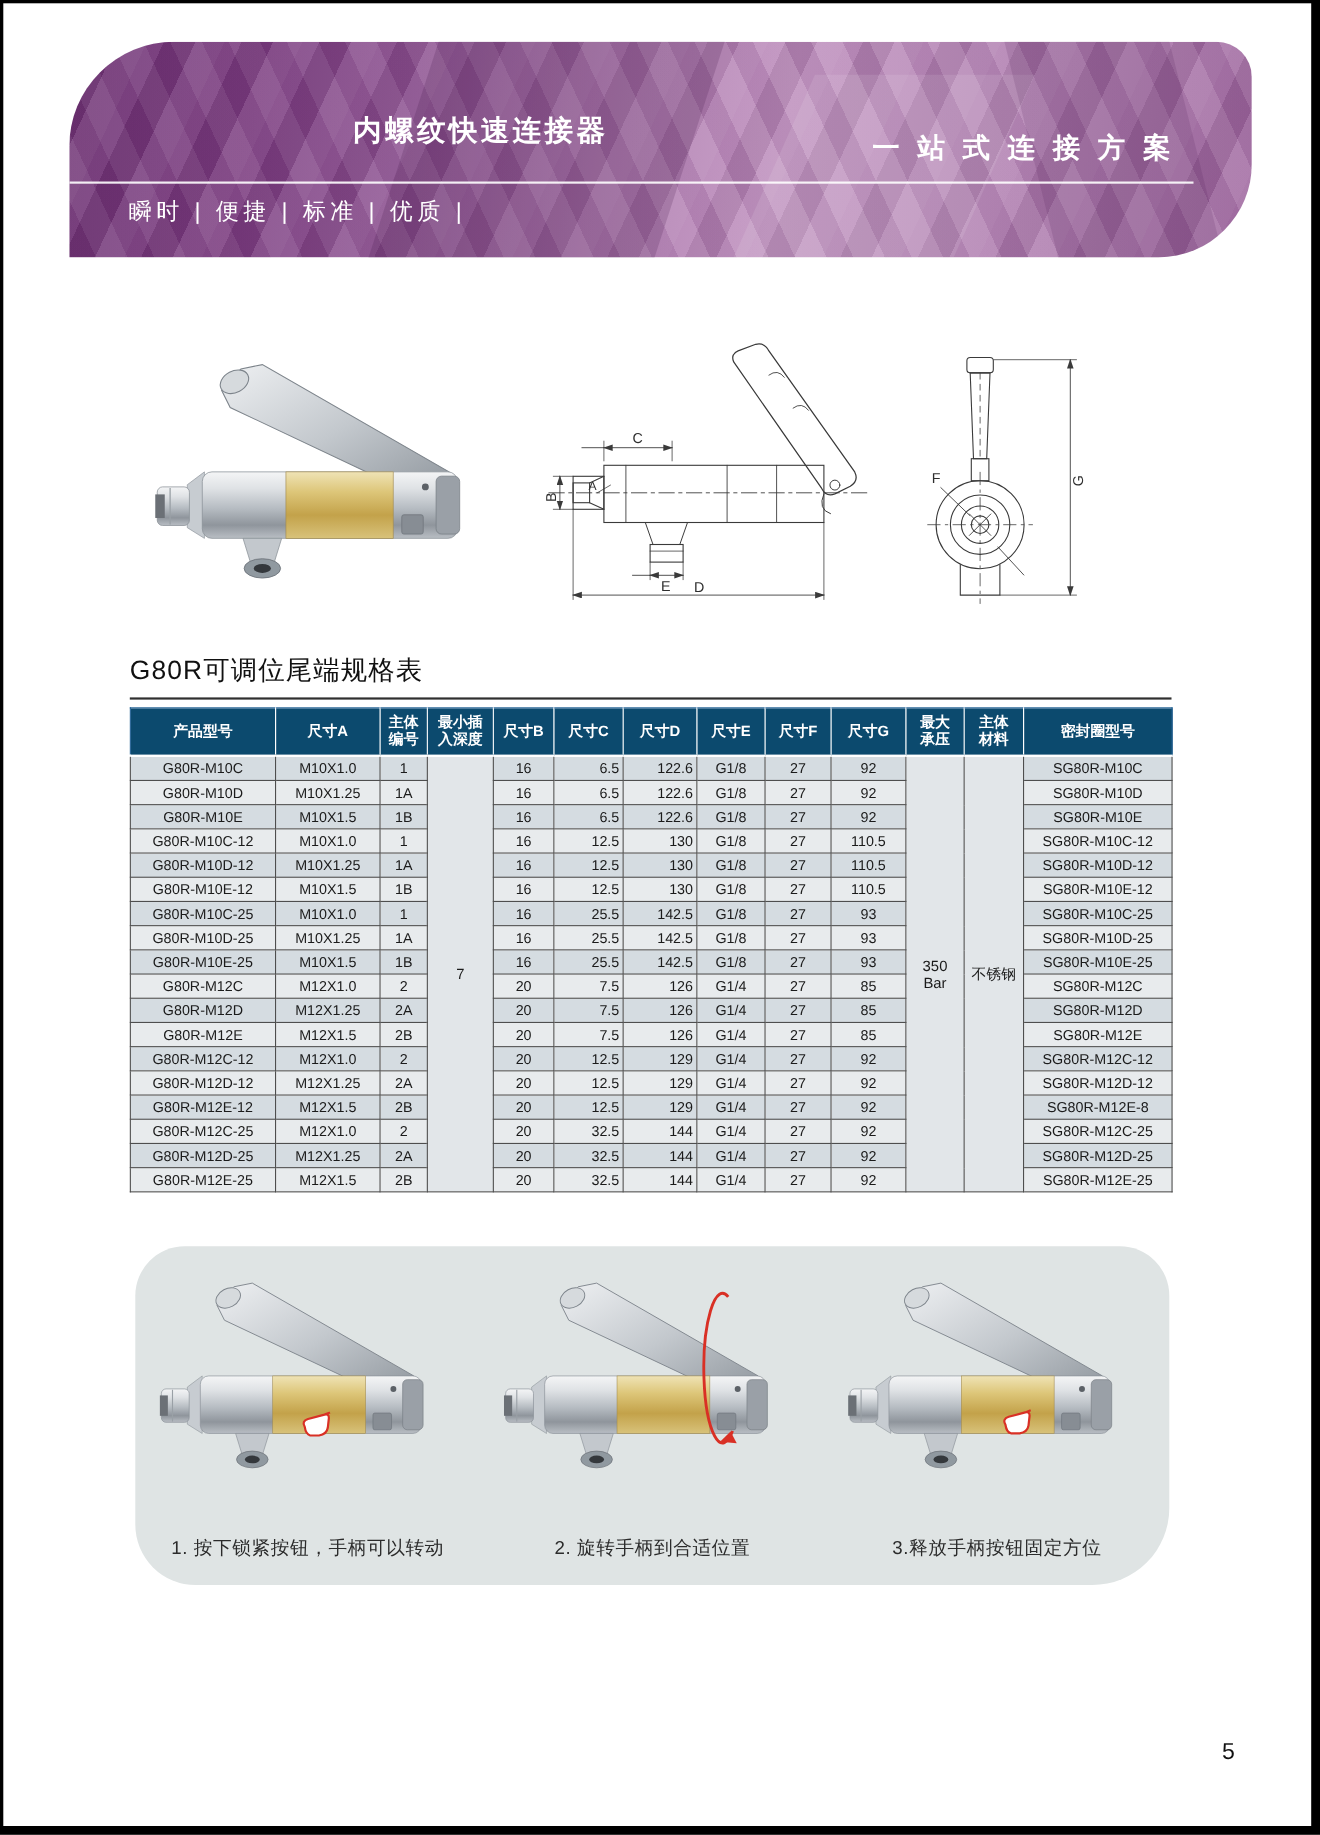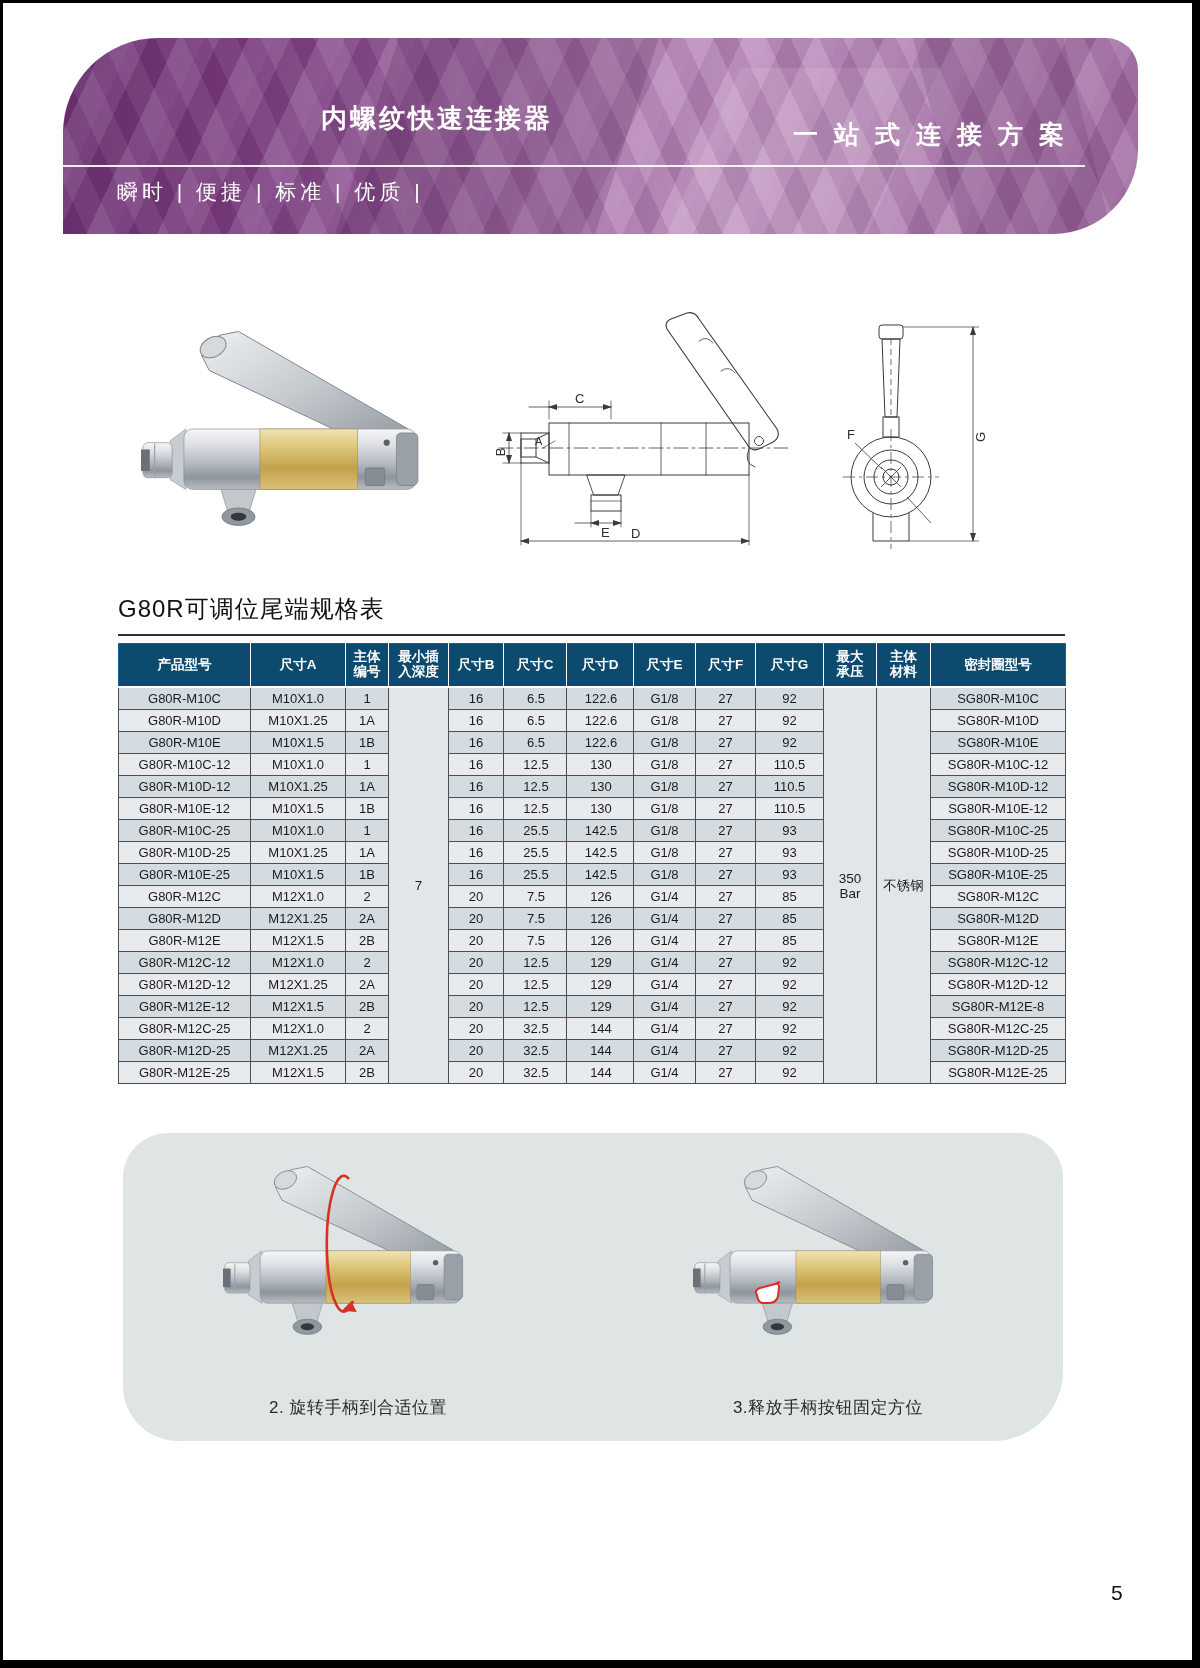--- a/index.html
+++ b/index.html
@@ -74,21 +74,21 @@
     border:1px solid #1f5e92;border-right:1.5px solid #ffffff;
     border-bottom:2px solid #ffffff;white-space:pre-line;vertical-align:middle;
   }
   table.spec th:last-child{border-right:1px solid #1f5e92;margin-left:36px;}
   table.spec td{
     border:1px solid #4e4e4e;height:21px;padding:0 3px;
     text-align:center;vertical-align:middle;white-space:nowrap;overflow:hidden;
   }
   table.spec tbody tr:nth-child(odd) td{background:#d5dce1;}
   table.spec tbody tr:nth-child(even) td{background:#e8ebed;}
-  table.spec td.la{text-align:center;padding-left:5px;}
+  table.spec td.la{text-align:right;padding-left:5px;}
   table.spec td.merged{
     background:#e2e6e9 !important;white-space:pre-line;
     font-size:13.5px;text-align:center;
   }
   
   .steps-panel{
     position:absolute;left:120px;top:1130px;width:940px;height:308px;
     background:#dfe4e4;border-radius:45px 45px 70px 55px;
     display:flex;align-items:stretch;
   }
@@ -509,20 +509,31 @@
           <td>G1/4</td>
           <td>27</td>
           <td>92</td>
           <td>SG80R-M12E-25</td>
         </tr>
     </tbody>
   </table>
 
   <div class="steps-panel">
 
+    <div class="step">
+      <div class="step-img">
+        <svg width="270" height="178" viewBox="0 0 320 210">
+            <use href="#connector"></use>
+          </svg>
+      </div>
+      <svg class="annot" style="left:150px;top:150px" width="30" height="26" viewBox="0 0 30 26">
+        <path d="M4,14 Q1,9 7,7 L22,3 Q26,2 26,6 L25,15 Q24,21 17,22 L9,22 Q5,21 4,14 Z M22,3 L27,1" fill="#ffffff" stroke="#d93025" stroke-width="2" stroke-linejoin="round"></path>
+      </svg>
+      <div class="step-caption">1. 按下锁紧按钮，手柄可以转动</div>
+    </div>
 
     <div class="step">
       <div class="step-img">
         <svg width="270" height="178" viewBox="0 0 320 210">
             <use href="#connector"></use>
           </svg>
       </div>
       <svg class="annot" style="left:196px;top:40px" width="46" height="150" viewBox="0 0 46 150">
         <path d="M30,6 A17,68 0 1 0 34,128" fill="none" stroke="#d93025" stroke-width="2.6"></path>
         <polygon points="34,128 22,134 36,140" fill="#d93025" transform="rotate(-18 34 134)"></polygon>

